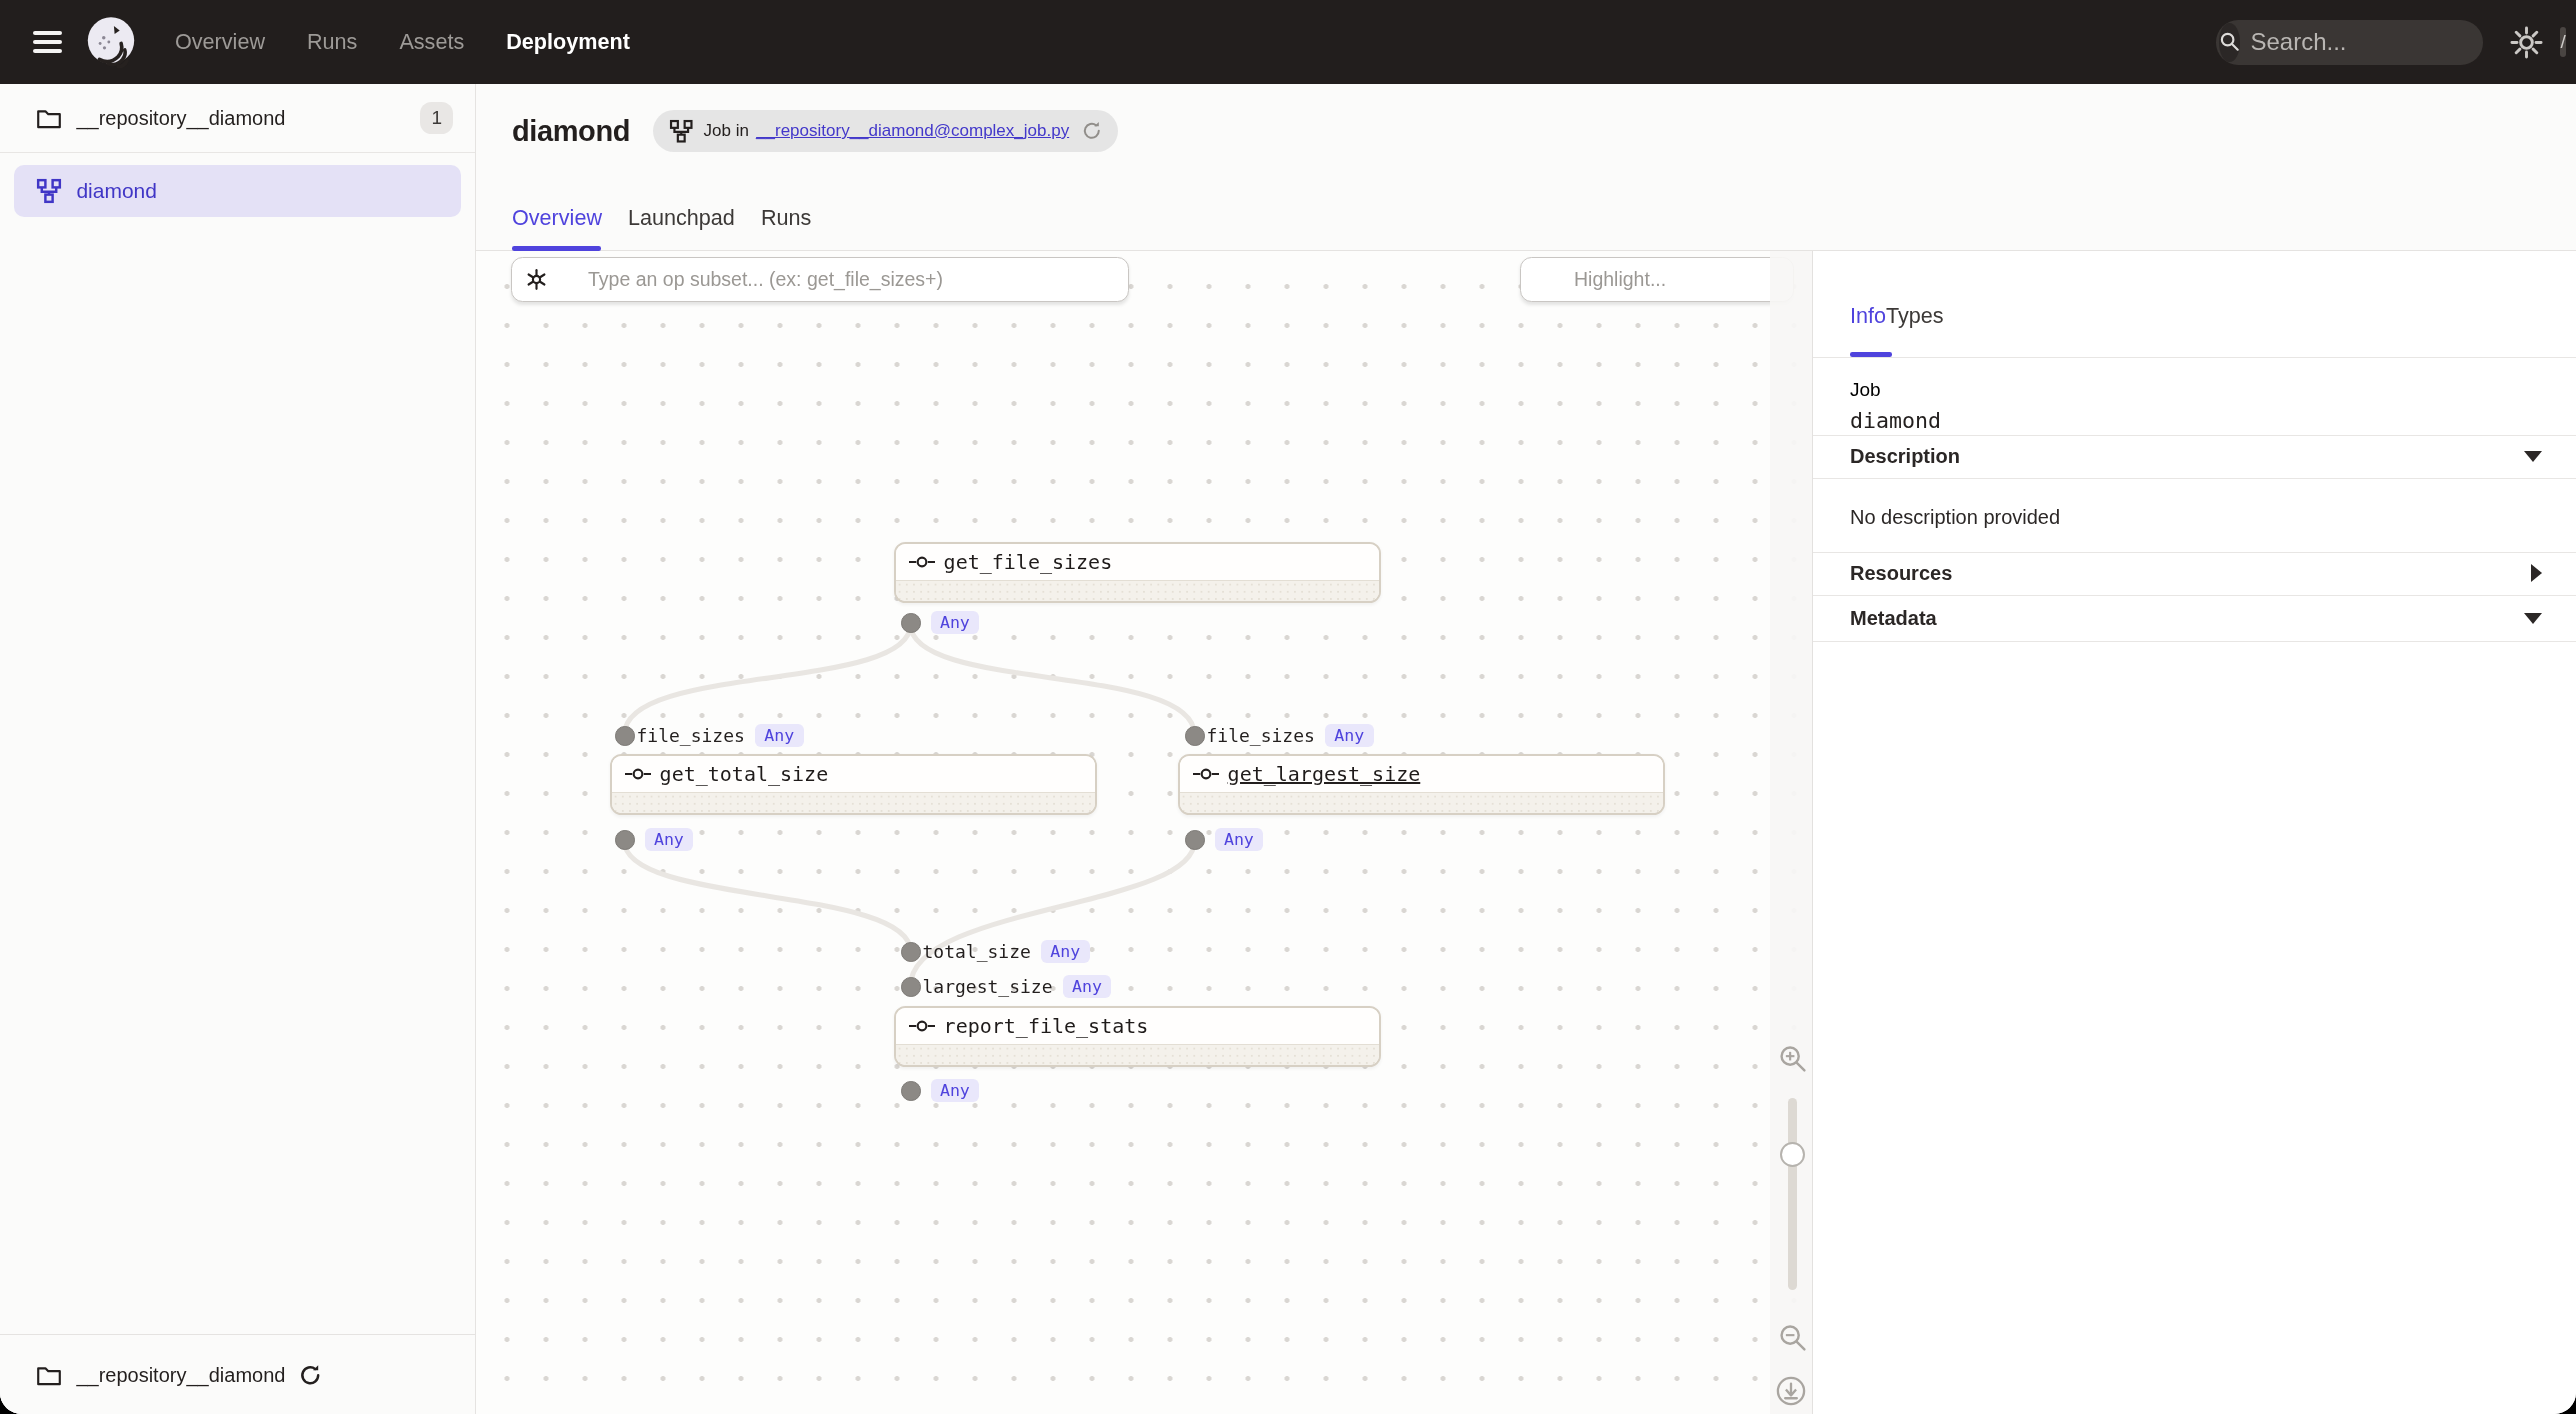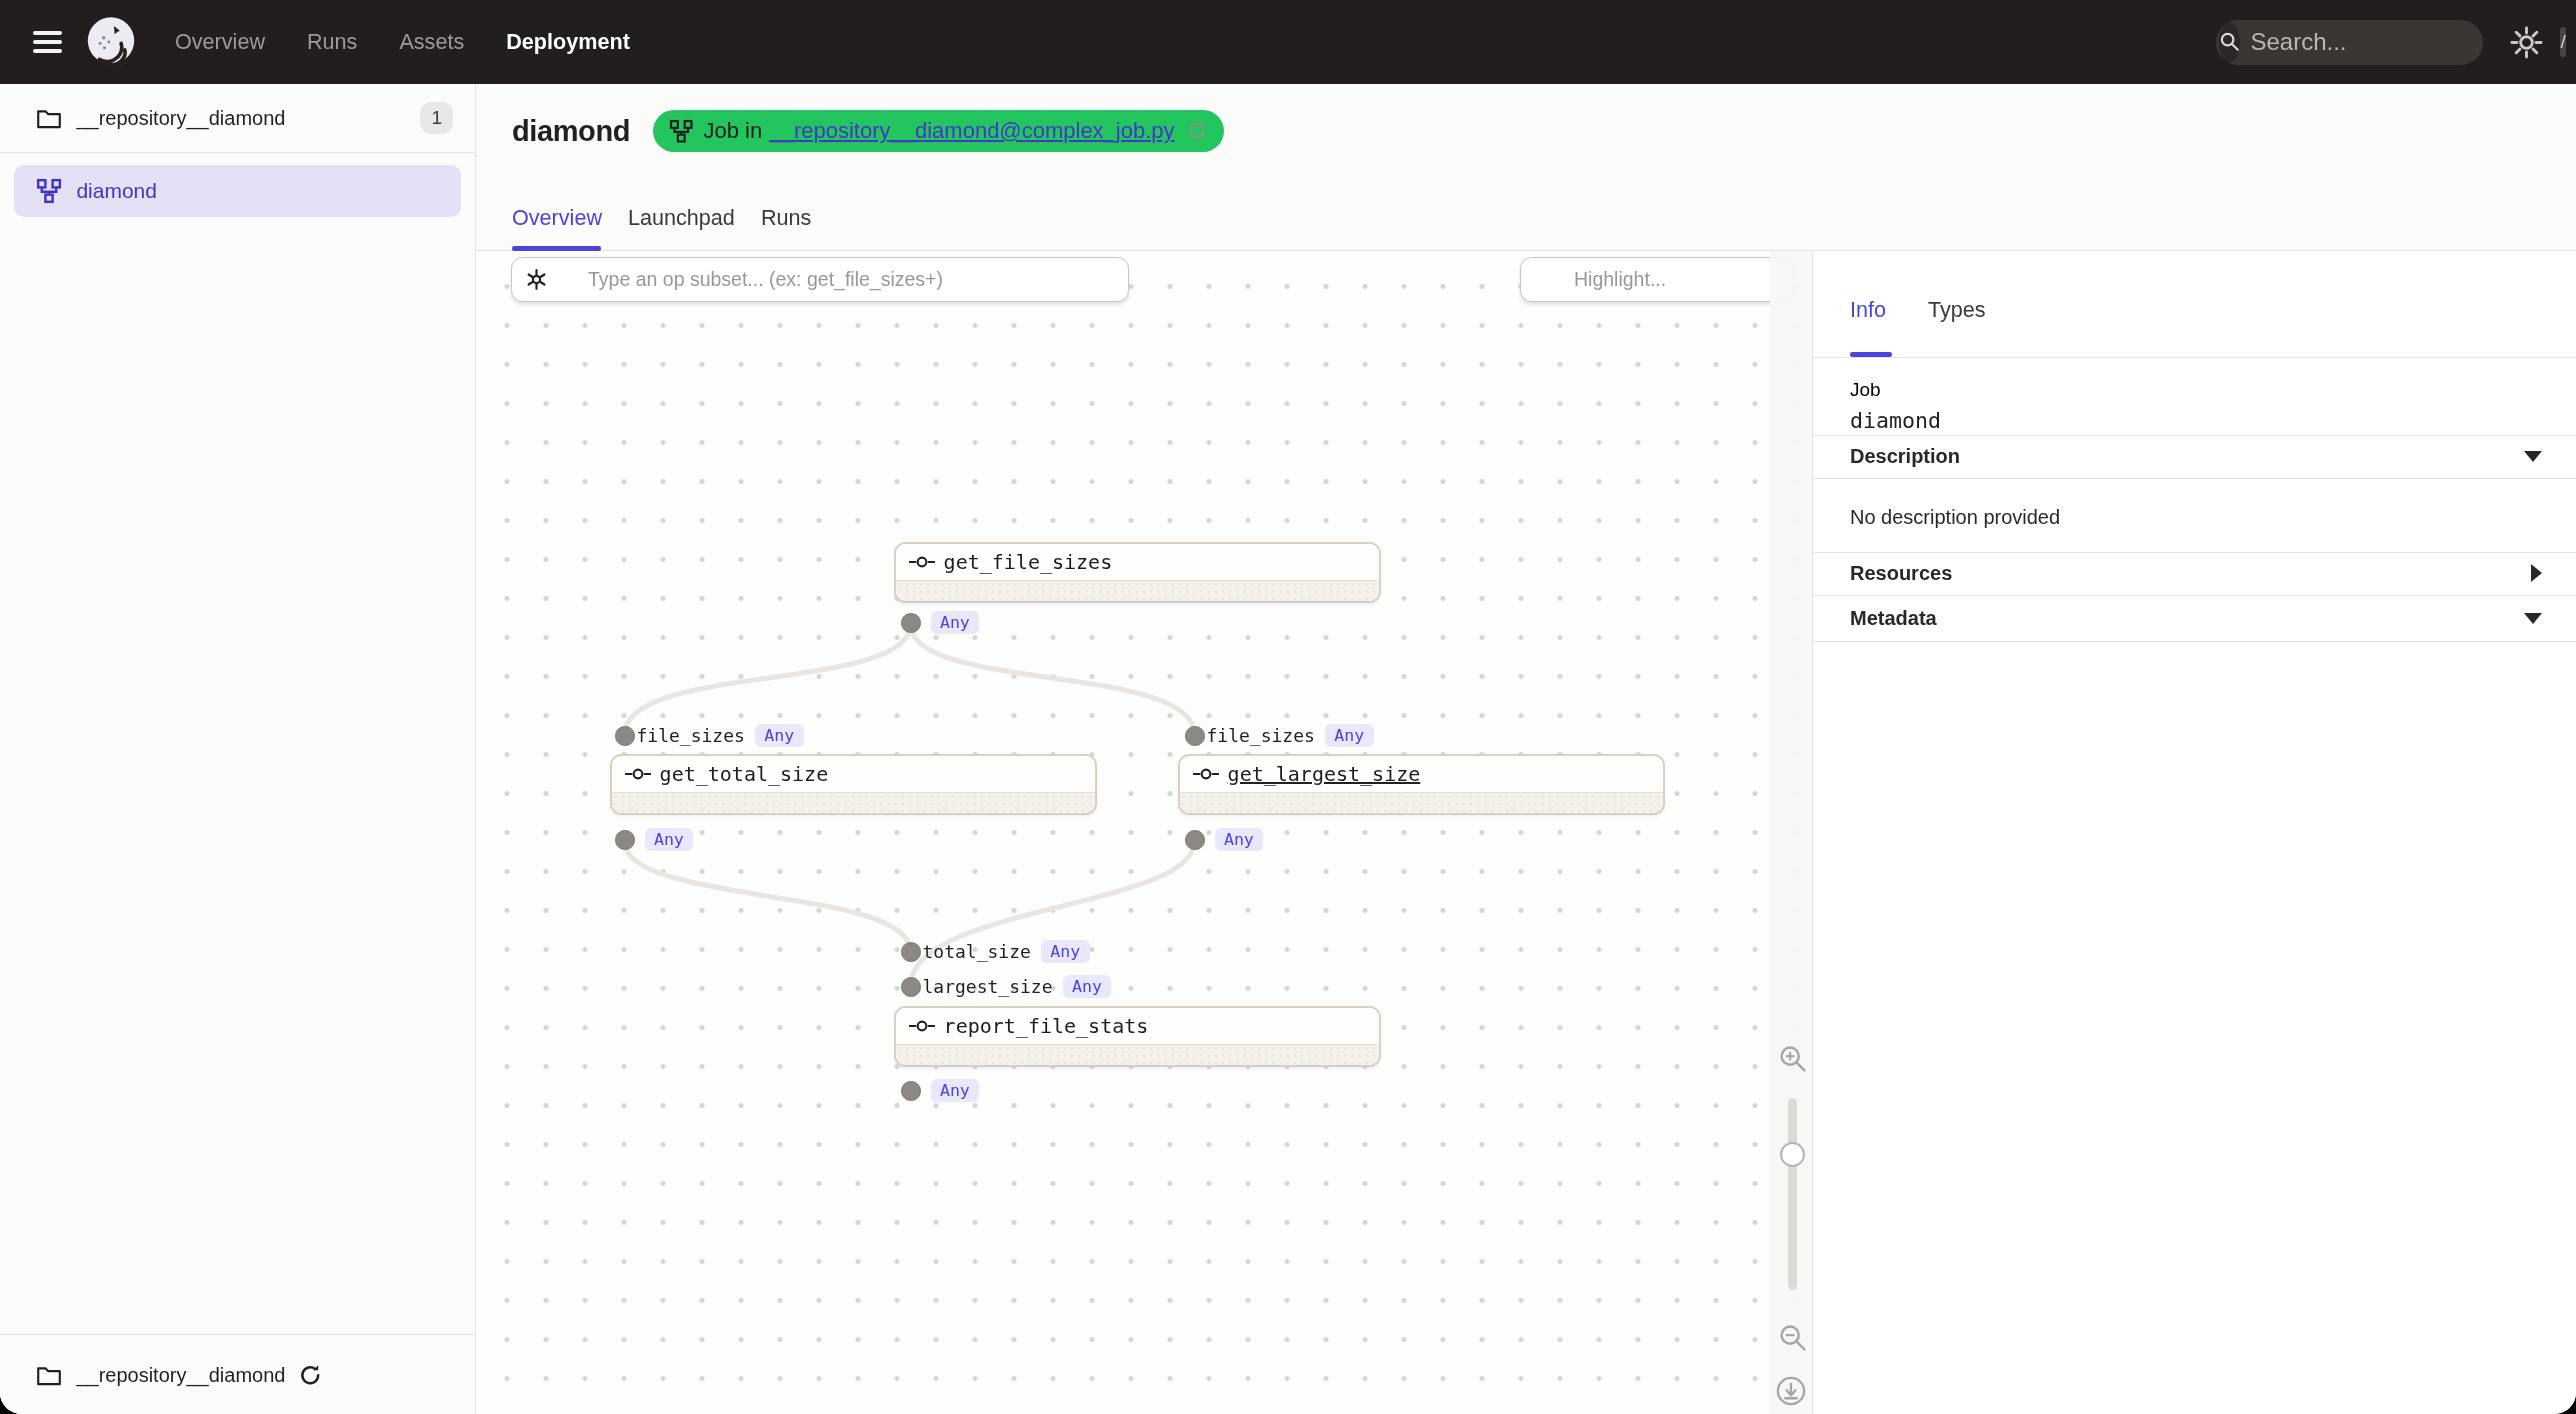--- a/index.html
+++ b/index.html
@@ -31,21 +31,21 @@
   .count-badge { margin-left:auto; min-width:33px; height:32px; padding:0 10px; background:#e9e7e5; border-radius:11.5px; font-size:19px; color:#3c3937; display:flex; align-items:center; justify-content:center; }
   .side-item { position:absolute; left:14.4px; top:81px; width:447px; height:52px; border-radius:10px; background:#e4e1f6; display:flex; align-items:center; padding-left:21.6px; cursor:pointer; }
   .side-item .label { margin-left:14.4px; font-size:21px; color:#4036c6; }
   .side-footer { position:absolute; left:0; bottom:0; width:100%; height:81px; border-top:1.4px solid #e5e3e1; display:flex; align-items:center; padding-left:36px; background:#fbfbfa; }
   .side-footer .label { margin:0 13px 0 14.4px; font-size:20px; color:#231f1e; }
 
   
   .headband { position:absolute; left:476px; top:84px; width:2100px; height:167px; background:#fbfbfa; border-bottom:1.4px solid #e5e3e1; }
   .title-row { position:absolute; left:36px; top:26px; display:flex; align-items:center; }
   .page-title { font-size:29px; font-weight:700; letter-spacing:-0.4px; }
-  .job-pill { margin-left:23px; height:42px; background:#22c55e; border-radius:21px; display:flex; align-items:center; padding:0 16px; font-size:22px; }
+  .job-pill { margin-left:23px; height:42px; background:#e5e5e5; border-radius:21px; display:flex; align-items:center; padding:0 16px; font-size:17px; }
   .job-pill .prefix { margin-left:10px; color:#231f1e; }
   .job-pill a { margin-left:7.2px; color:#4338ca; text-decoration:underline; cursor:pointer; }
   .job-pill .refresh { margin-left:11.5px; }
   .tabs { position:absolute; left:36px; bottom:11.5px; display:flex; gap:26px; }
   .tab { font-size:21.6px; color:#3c3937; cursor:pointer; padding-bottom:7.2px; }
   .tab.active { color:#4f43dd; font-weight:500; }
   .tab-underline { position:absolute; left:36px; bottom:-1.4px; width:89px; height:5px; background:#4f43dd; border-radius:2.2px; }
 
   
   .canvas { position:absolute; left:476px; top:251px; width:1336px; height:1163px;
@@ -71,21 +71,21 @@
   .port-label { margin-left:2px; font-size:18px; color:#231f1e; }
   .badge-any { margin-left:10px; background:#e9e7fb; color:#4f43dd; font-size:16.6px; border-radius:5.8px; padding:2.2px 9.4px; }
 
   .zoom-strip { position:absolute; right:0; top:0; width:42px; height:1163px; background:rgba(247,246,245,.92); }
   .zslider-track { position:absolute; left:1312px; top:847px; width:9.4px; height:192px; border-radius:5px; background:#ddd9d3; }
   .zslider-handle { position:absolute; left:1304px; top:891px; width:25px; height:25px; border-radius:50%; background:#fff; border:2.9px solid #b6b3ae; cursor:grab; }
   .zicon { position:absolute; cursor:pointer; }
 
   
   .rpanel { position:absolute; left:1812px; top:251px; width:764px; height:1163px; background:#ffffff; border-left:1.4px solid #e3e1df; }
-  .rp-tabs { position:absolute; left:37px; top:46px; display:flex; gap:42px; }
+  .rp-tabs { position:absolute; left:37px; top:52px; display:flex; }
   .rp-tab { font-size:21.6px; color:#3c3937; cursor:pointer; }
   .rp-tab.active { color:#4f43dd; }
   .rp-underline { position:absolute; left:37px; top:101px; width:42px; height:5px; background:#4f43dd; border-radius:2.2px; }
   .rp-div { position:absolute; left:0; width:764px; height:1.4px; background:#e8e6e4; }
   .rp-joblabel { position:absolute; left:37px; top:128px; font-size:19px; color:#000000; }
   .rp-jobvalue { position:absolute; left:37px; top:157px; font-size:21.6px; color:#231f1e; }
   .rp-sectionrow { position:absolute; left:0; width:764px; height:40px; display:flex; align-items:center; padding:0 35px 0 37px; cursor:pointer; }
   .rp-sectionrow .sec-label { font-size:20px; font-weight:700; color:#2b2726; }
   .caret { margin-left:auto; width:0; height:0; }
   .caret.down { border-left:9.4px solid transparent; border-right:9.4px solid transparent; border-top:11.5px solid #2b2726; }

